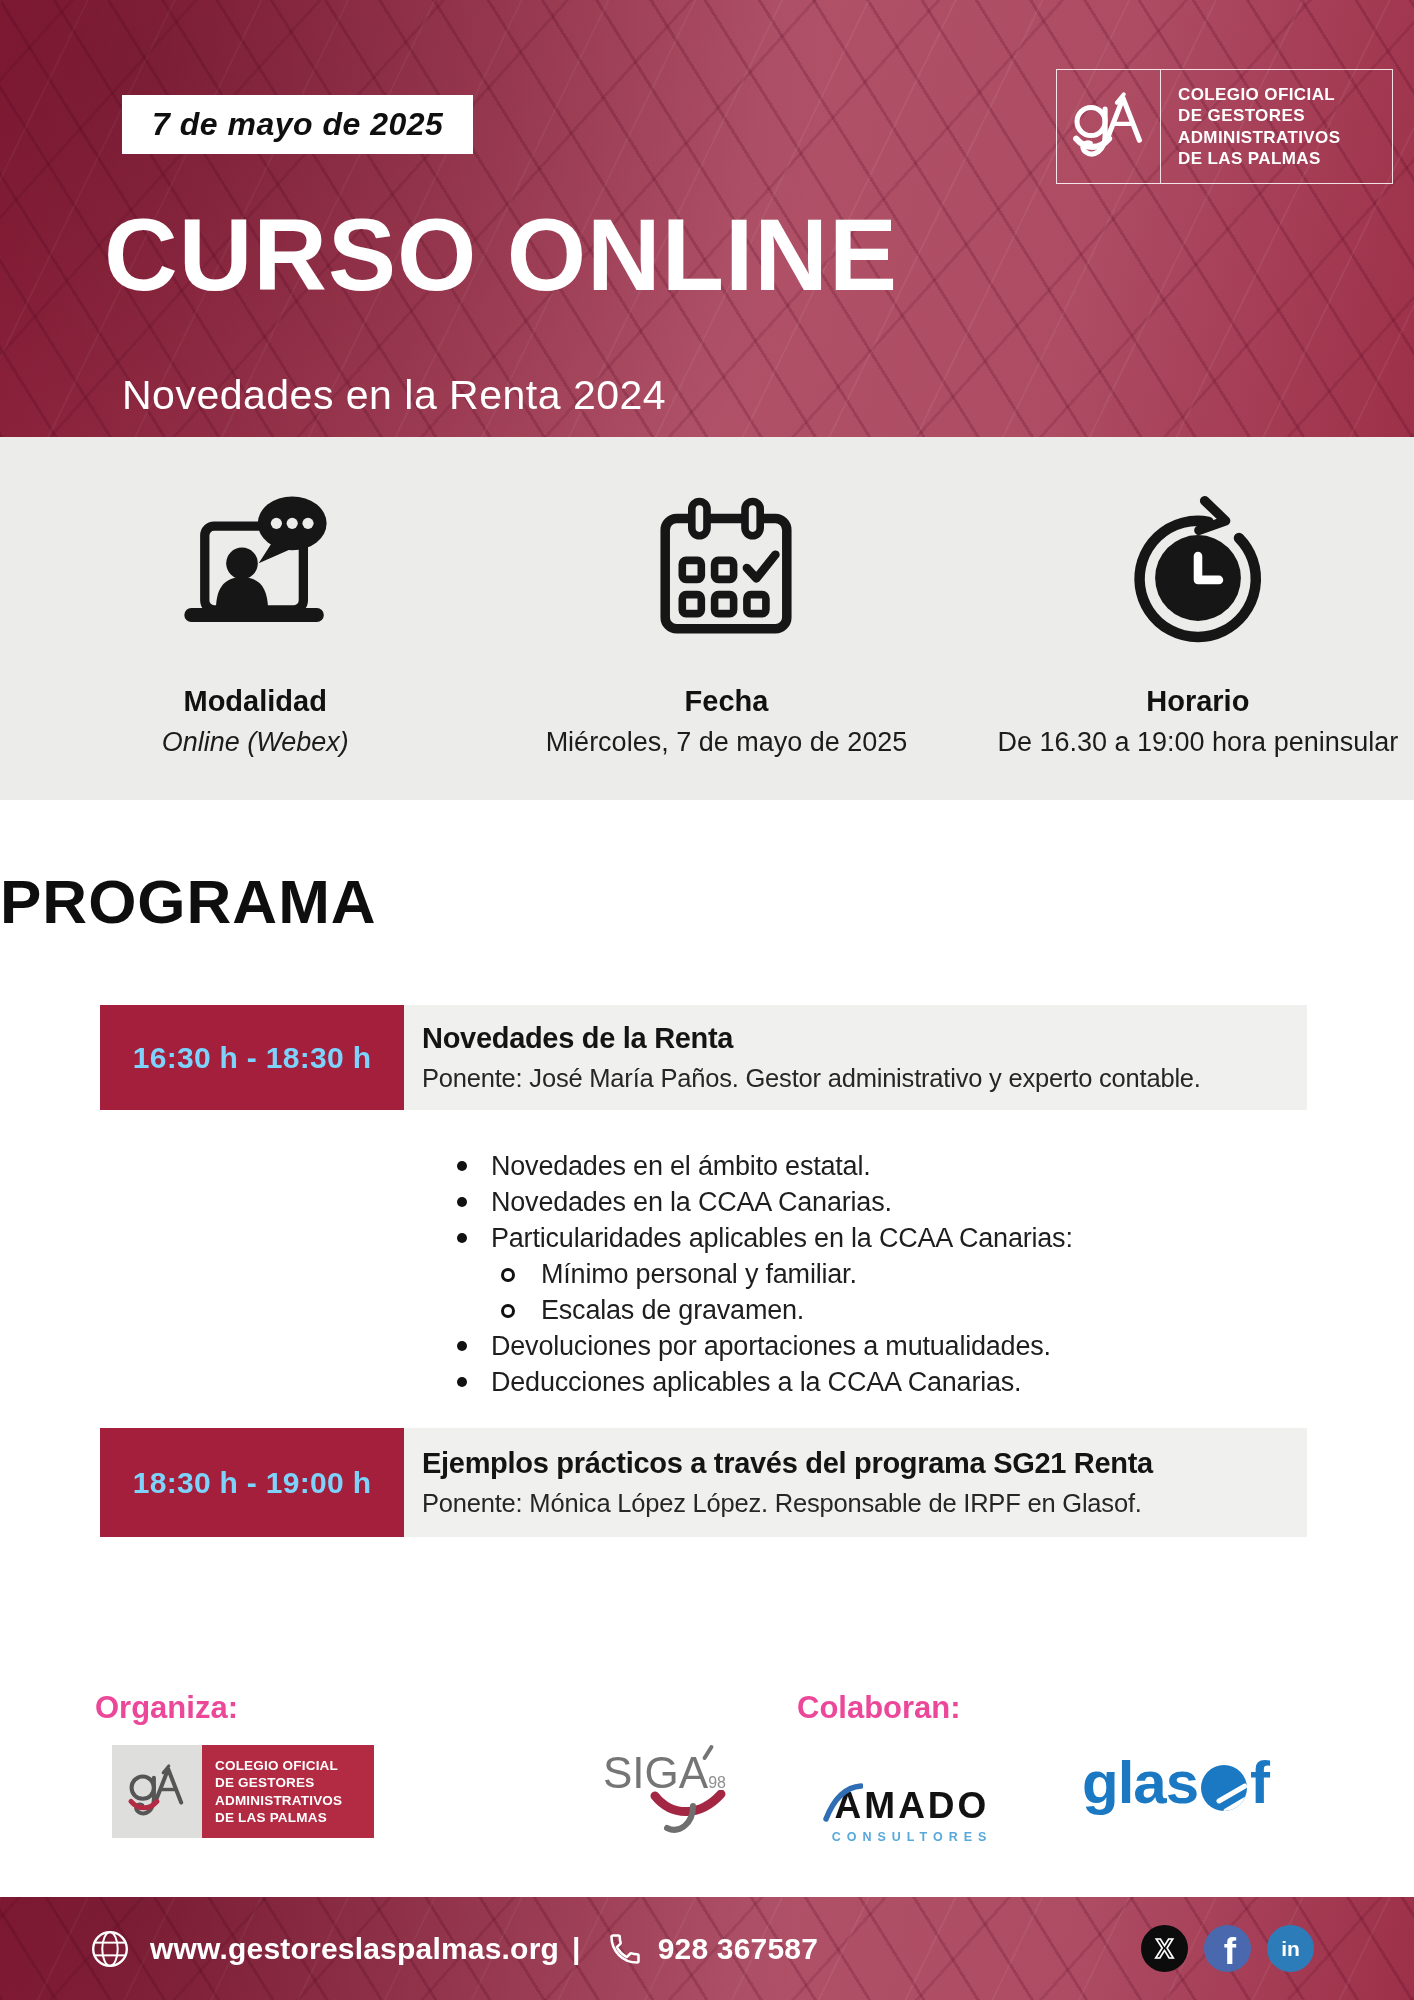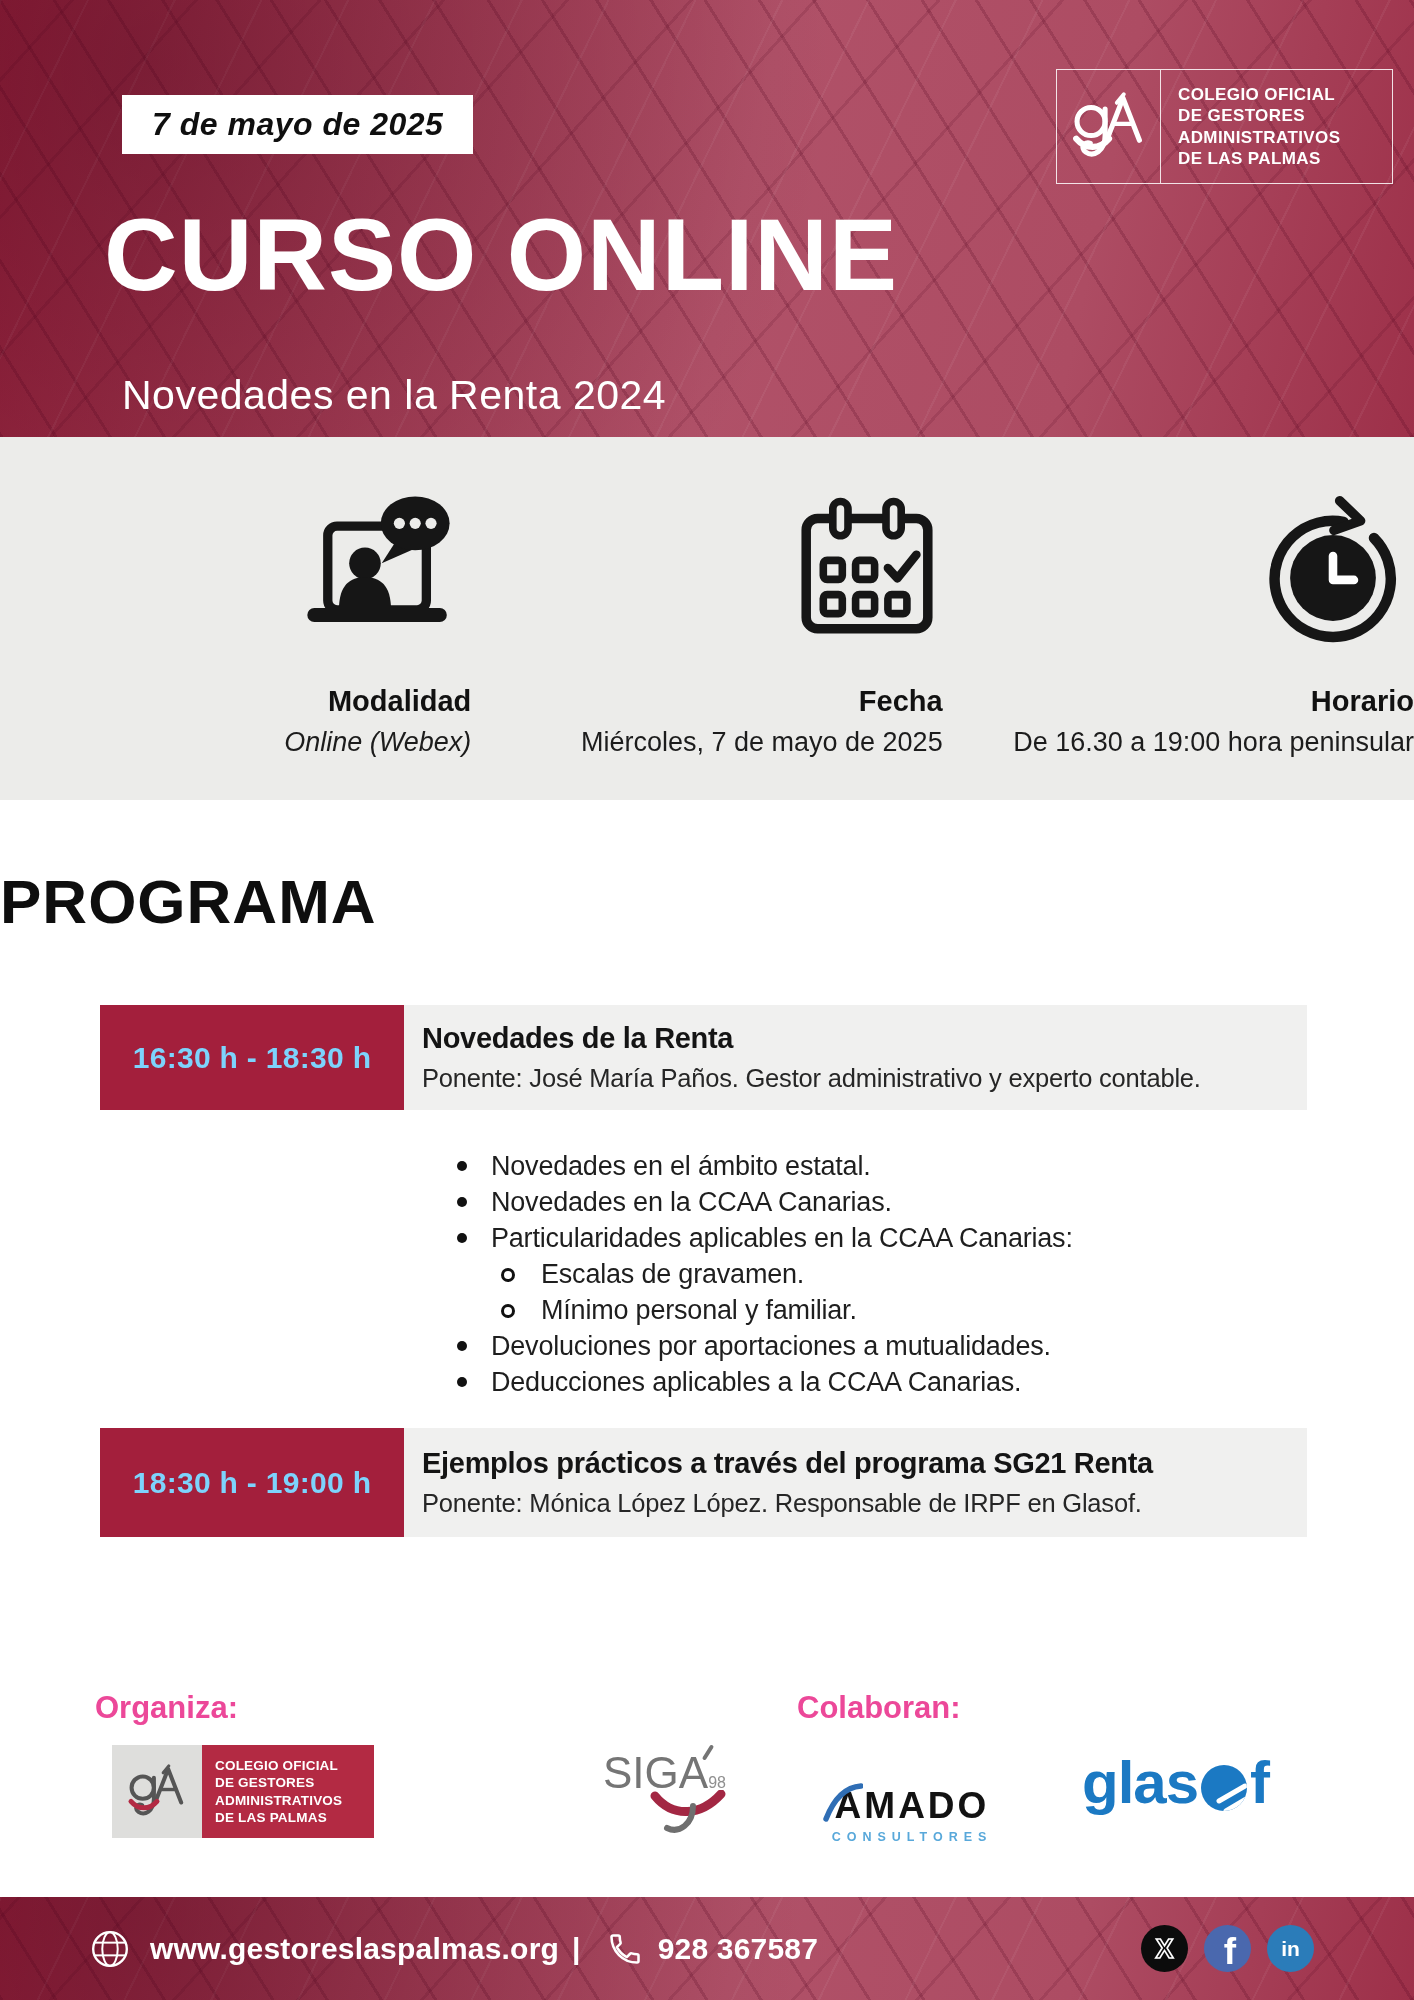--- a/index.html
+++ b/index.html
@@ -29,21 +29,21 @@
   .hero-subtitle{position:absolute;left:122px;top:372px;color:#fff;font-size:41px;font-weight:400;letter-spacing:.5px;}
   .org-logo-box{position:absolute;left:1056px;top:69px;width:337px;height:115px;
     border:1.5px solid rgba(255,255,255,.85);display:flex;align-items:stretch;}
   .org-logo-box .mono-cell{width:104px;display:flex;align-items:center;justify-content:center;
     border-right:1px solid rgba(255,255,255,.85);}
   .org-lines{flex:1;display:flex;flex-direction:column;justify-content:center;padding-left:17px;
     color:#fff;font-size:17px;font-weight:700;line-height:21.5px;letter-spacing:.4px;}
 
   
   .info-band{height:363px;background:var(--band-gray);display:flex;}
-  .info-col{flex:1;display:flex;flex-direction:column;align-items:flex-end;padding-top:42px;margin-left:39px;}
+  .info-col{flex:1;display:flex;flex-direction:column;align-items:center;padding-top:42px;margin-left:39px;}
   .info-icon{height:178px;display:flex;align-items:center;justify-content:center;}
   .info-label{margin-top:28px;font-size:29px;font-weight:800;color:#111;}
   .info-value{margin-top:9px;font-size:27px;color:#1c1c1c;}
   .info-value.italic{font-style:italic;}
 
   
   .main{position:relative;height:1097px;background:#fff;}
   .program-heading{position:absolute;top:66px;left:0;width:100%;text-align:left;
     font-size:62px;font-weight:800;color:#0e0e0e;letter-spacing:1px;}
   .session{position:absolute;left:100px;width:1207px;display:flex;}
@@ -188,22 +188,22 @@
       <div class="session-body">
         <div class="session-title">Novedades de la Renta</div>
         <div class="session-speaker">Ponente: José María Paños. Gestor administrativo y experto contable.</div>
       </div>
     </div>
 
     <ul class="topics">
       <li class="lv1">Novedades en el ámbito estatal.</li>
       <li class="lv1">Novedades en la CCAA Canarias.</li>
       <li class="lv1">Particularidades aplicables en la CCAA Canarias:</li>
+      <li class="lv2">Mínimo personal y familiar.</li>
       <li class="lv2">Escalas de gravamen.</li>
-      <li class="lv2">Mínimo personal y familiar.</li>
       <li class="lv1">Devoluciones por aportaciones a mutualidades.</li>
       <li class="lv1">Deducciones aplicables a la CCAA Canarias.</li>
     </ul>
 
     <div class="session s2">
       <div class="session-time">18:30 h - 19:00 h</div>
       <div class="session-body">
         <div class="session-title">Ejemplos prácticos a través del programa SG21 Renta</div>
         <div class="session-speaker">Ponente: Mónica López López. Responsable de IRPF en Glasof.</div>
       </div>

